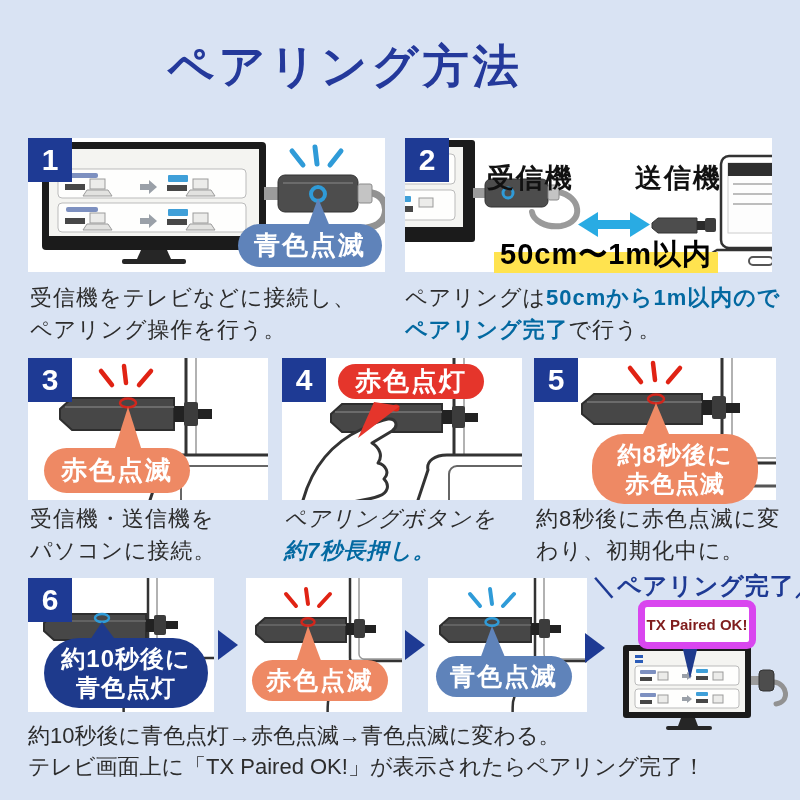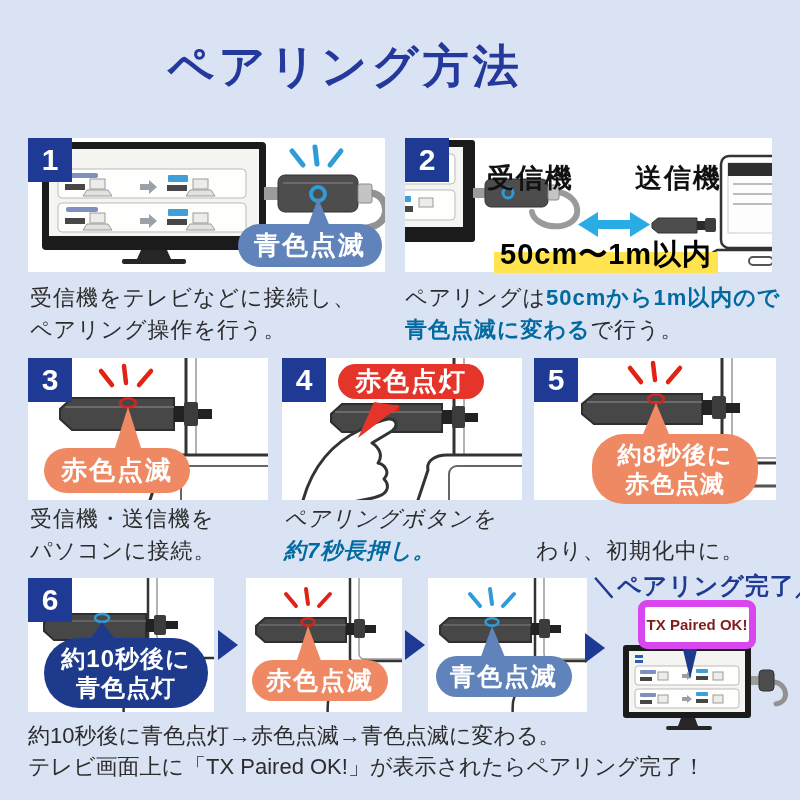--- a/index.html
+++ b/index.html
@@ -138,21 +138,21 @@
         <rect x="344" y="119" width="24" height="8" rx="4" fill="none" stroke="#555555" stroke-width="2"></rect>
       </g>
     </svg>
     <div class="badge">2</div>
     <div class="devlabel" style="left:230px;top:22px;">送信機</div>
     <div class="devlabel" style="left:82px;top:22px;">受信機</div>
     <div class="distance" style="left:89px;top:97px;">50cm〜1m以内</div>
   </div>
   <div class="cap" style="left:405px;top:282px;">
     <span>ペアリングは</span><span class="b">50cmから1m以内ので</span><br>
-    <span class="b">青色点滅に変わる</span><span>で行う。</span>
+    <span class="b">ペアリング完了</span><span>で行う。</span>
   </div>
 
   <div class="panel" style="left:28px;top:358px;width:240px;height:142px;">
     <svg width="240" height="142" viewBox="0 0 240 142">
       <g>
         <rect x="158" y="-18" width="125" height="130" rx="12" fill="#ffffff" stroke="#333333" stroke-width="3"></rect>
         <rect x="168" y="-8" width="105" height="110" rx="6" fill="none" stroke="#999999" stroke-width="1.5"></rect>
         <path d="M132,112 C130,103 139,97 151,97 L285,97 L285,175 L140,175 C126,175 119,162 122,142 Z" fill="#ffffff" stroke="#333333" stroke-width="3"></path>
         <rect x="153" y="108" width="115" height="42" rx="8" fill="none" stroke="#666666" stroke-width="2"></rect>
       </g>
@@ -233,21 +233,21 @@
       </g>
       <path d="M122,45 L104,88 L140,88 Z" fill="#ee8964"></path>
     </svg>
     <div class="badge">5</div>
     <div class="bubble pill-salmon2" style="left:58px;top:76px;width:150px;padding:6px 8px;">
       <span>約8秒後に</span>
       <span>赤色点滅</span>
     </div>
   </div>
   <div class="cap" style="left:536px;top:503px;">
-    <br>
+    <span>約8秒後に赤色点滅に変</span><br>
     <span>わり、初期化中に。</span>
   </div>
 
   <div class="panel" style="left:28px;top:578px;width:186px;height:134px;">
     <svg width="186" height="134" viewBox="0 0 186 134">
       <g>
         <rect x="120" y="-20" width="105" height="112" rx="10" fill="#ffffff" stroke="#333333" stroke-width="2.5"></rect>
         <rect x="129" y="-11" width="87" height="94" rx="5" fill="none" stroke="#999999" stroke-width="1.5"></rect>
         <path d="M104,92 C102,85 109,80 119,80 L230,80 L230,160 L112,160 C100,160 94,149 96,122 Z" fill="#ffffff" stroke="#333333" stroke-width="2.5"></path>
       </g>

